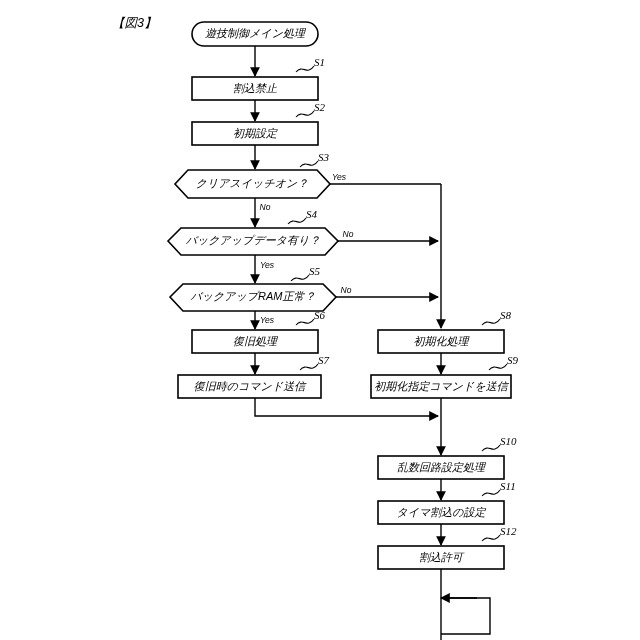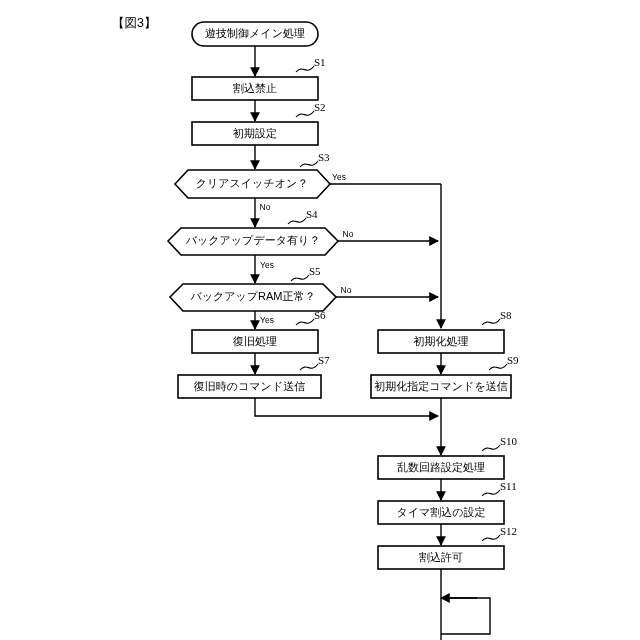--- a/index.html
+++ b/index.html
@@ -14,20 +14,21 @@
     color: #000000;
     overflow: hidden;
     position: relative;
   }
   #figure-root {
     position: absolute;
     left: 0;
     top: 0;
     width: 640px;
     height: 523px;
+    font-style: italic;
   }
   #flow-svg {
     position: absolute;
     left: 0;
     top: 0;
     width: 640px;
     height: 640px;
   }
   .node-text {
     font-family: "Liberation Sans", "DejaVu Sans", sans-serif;

